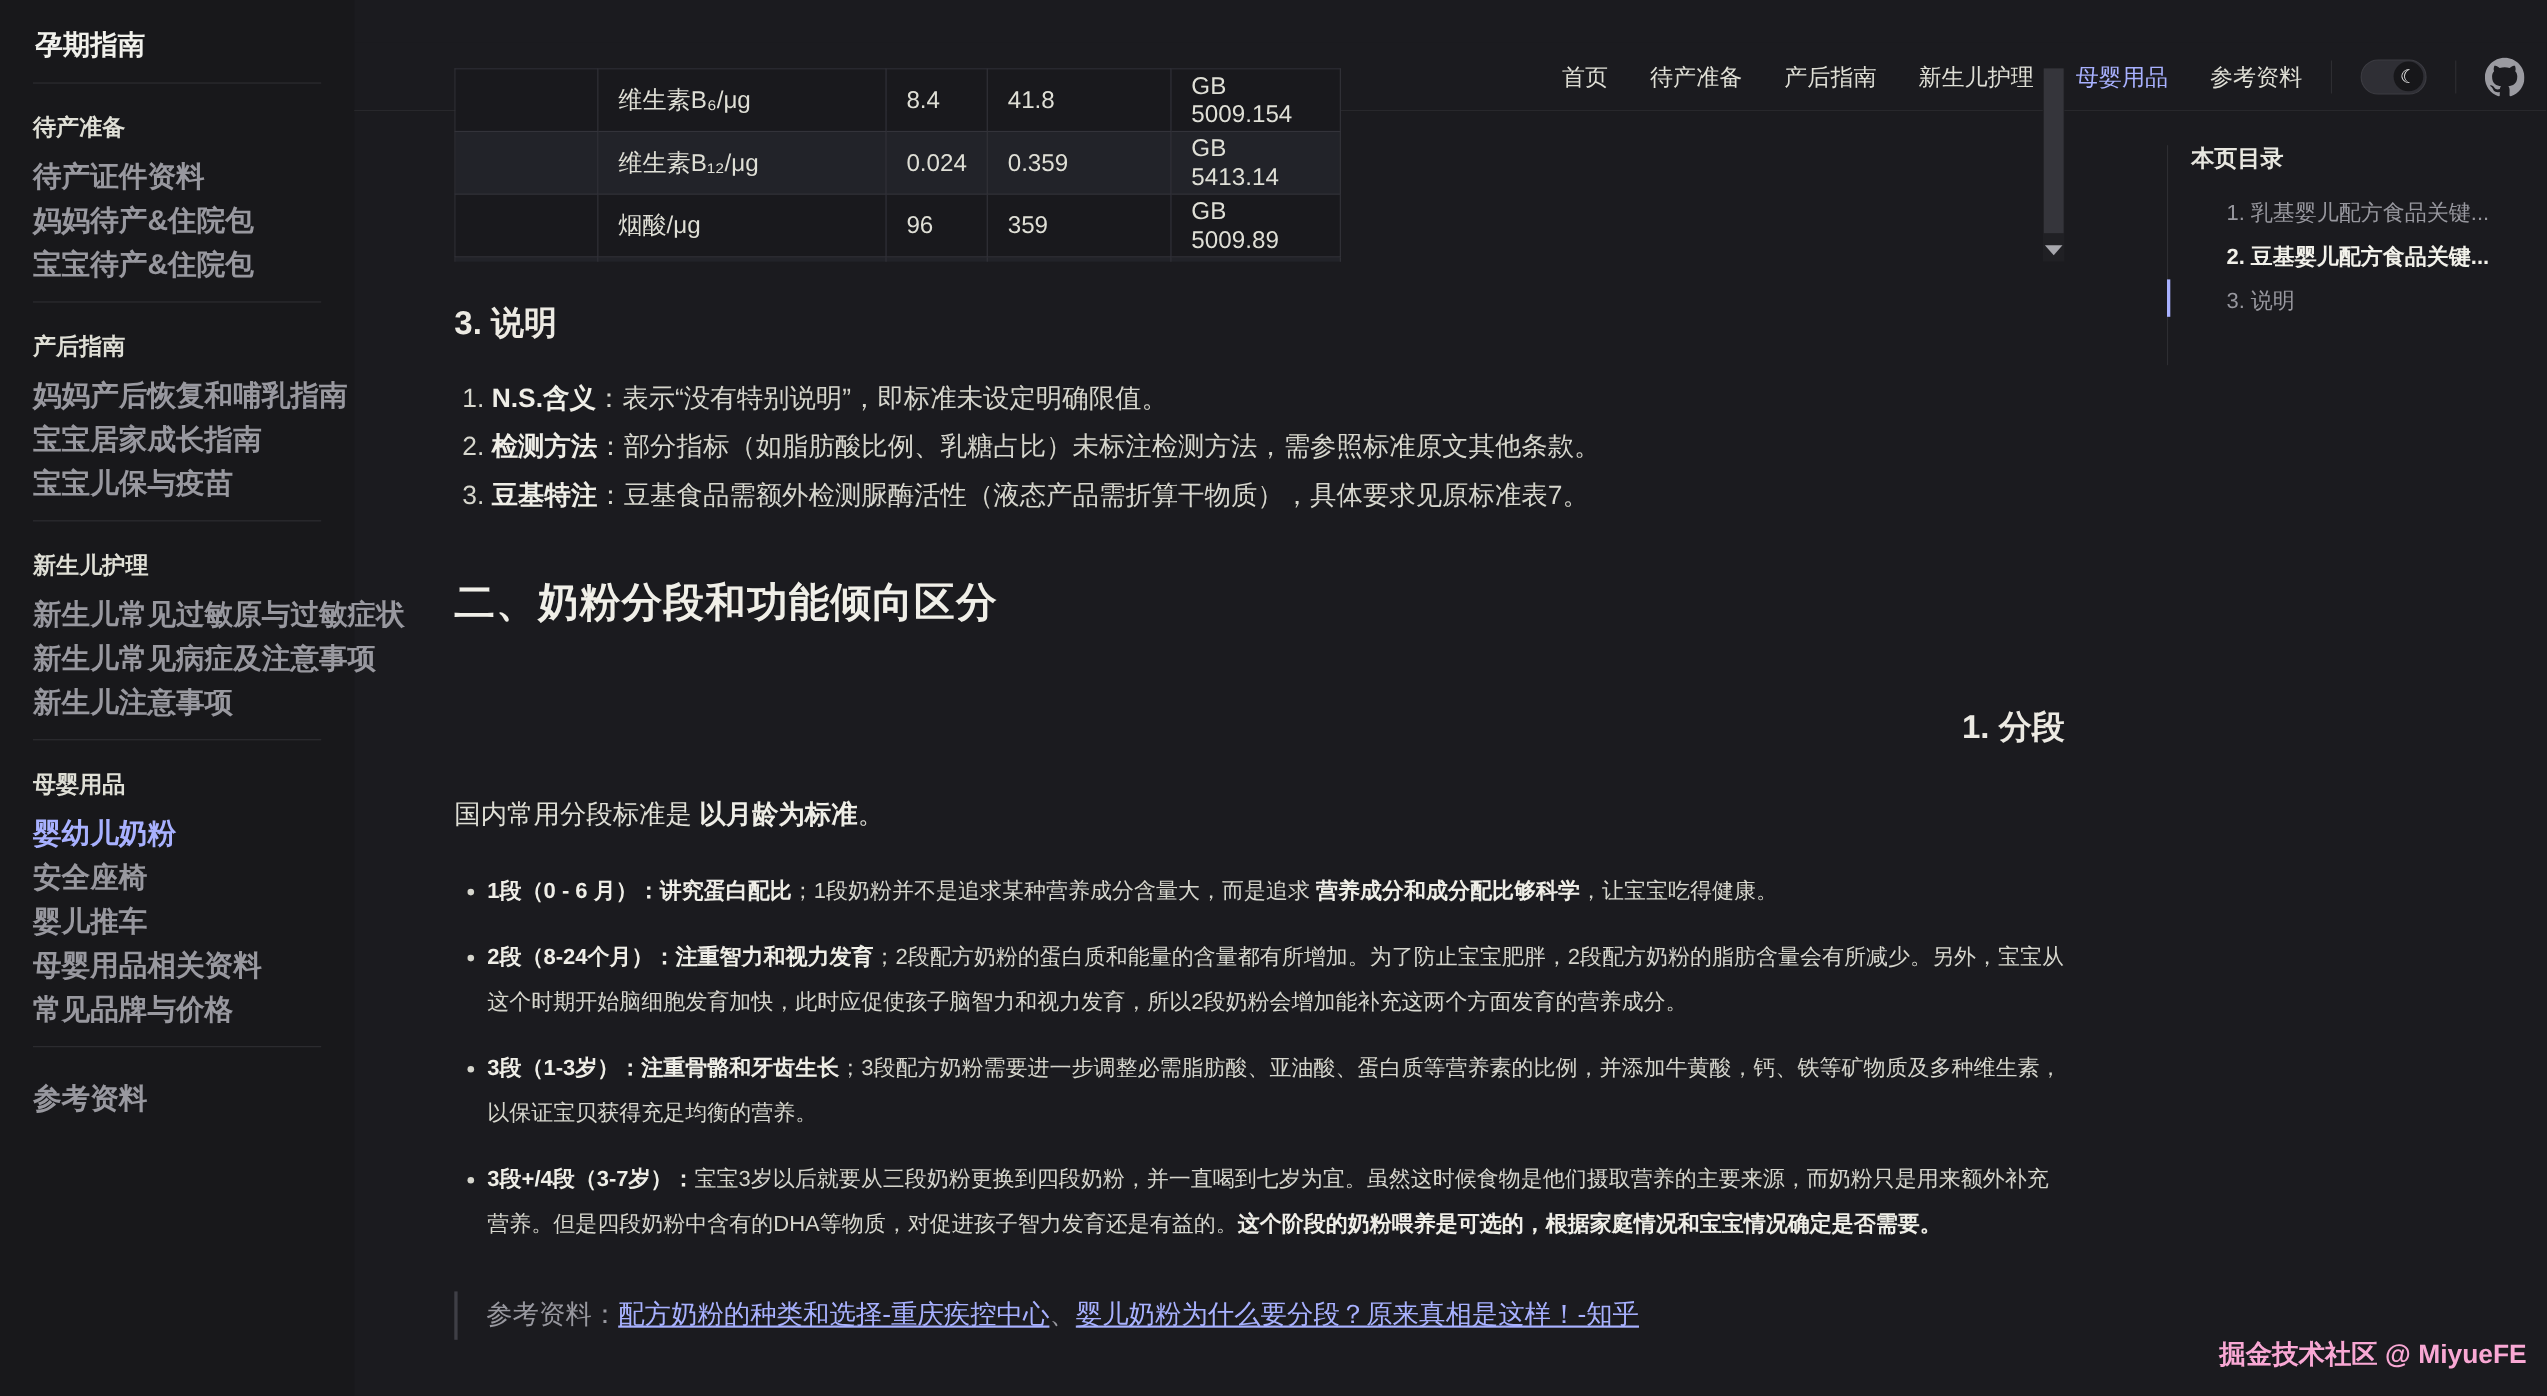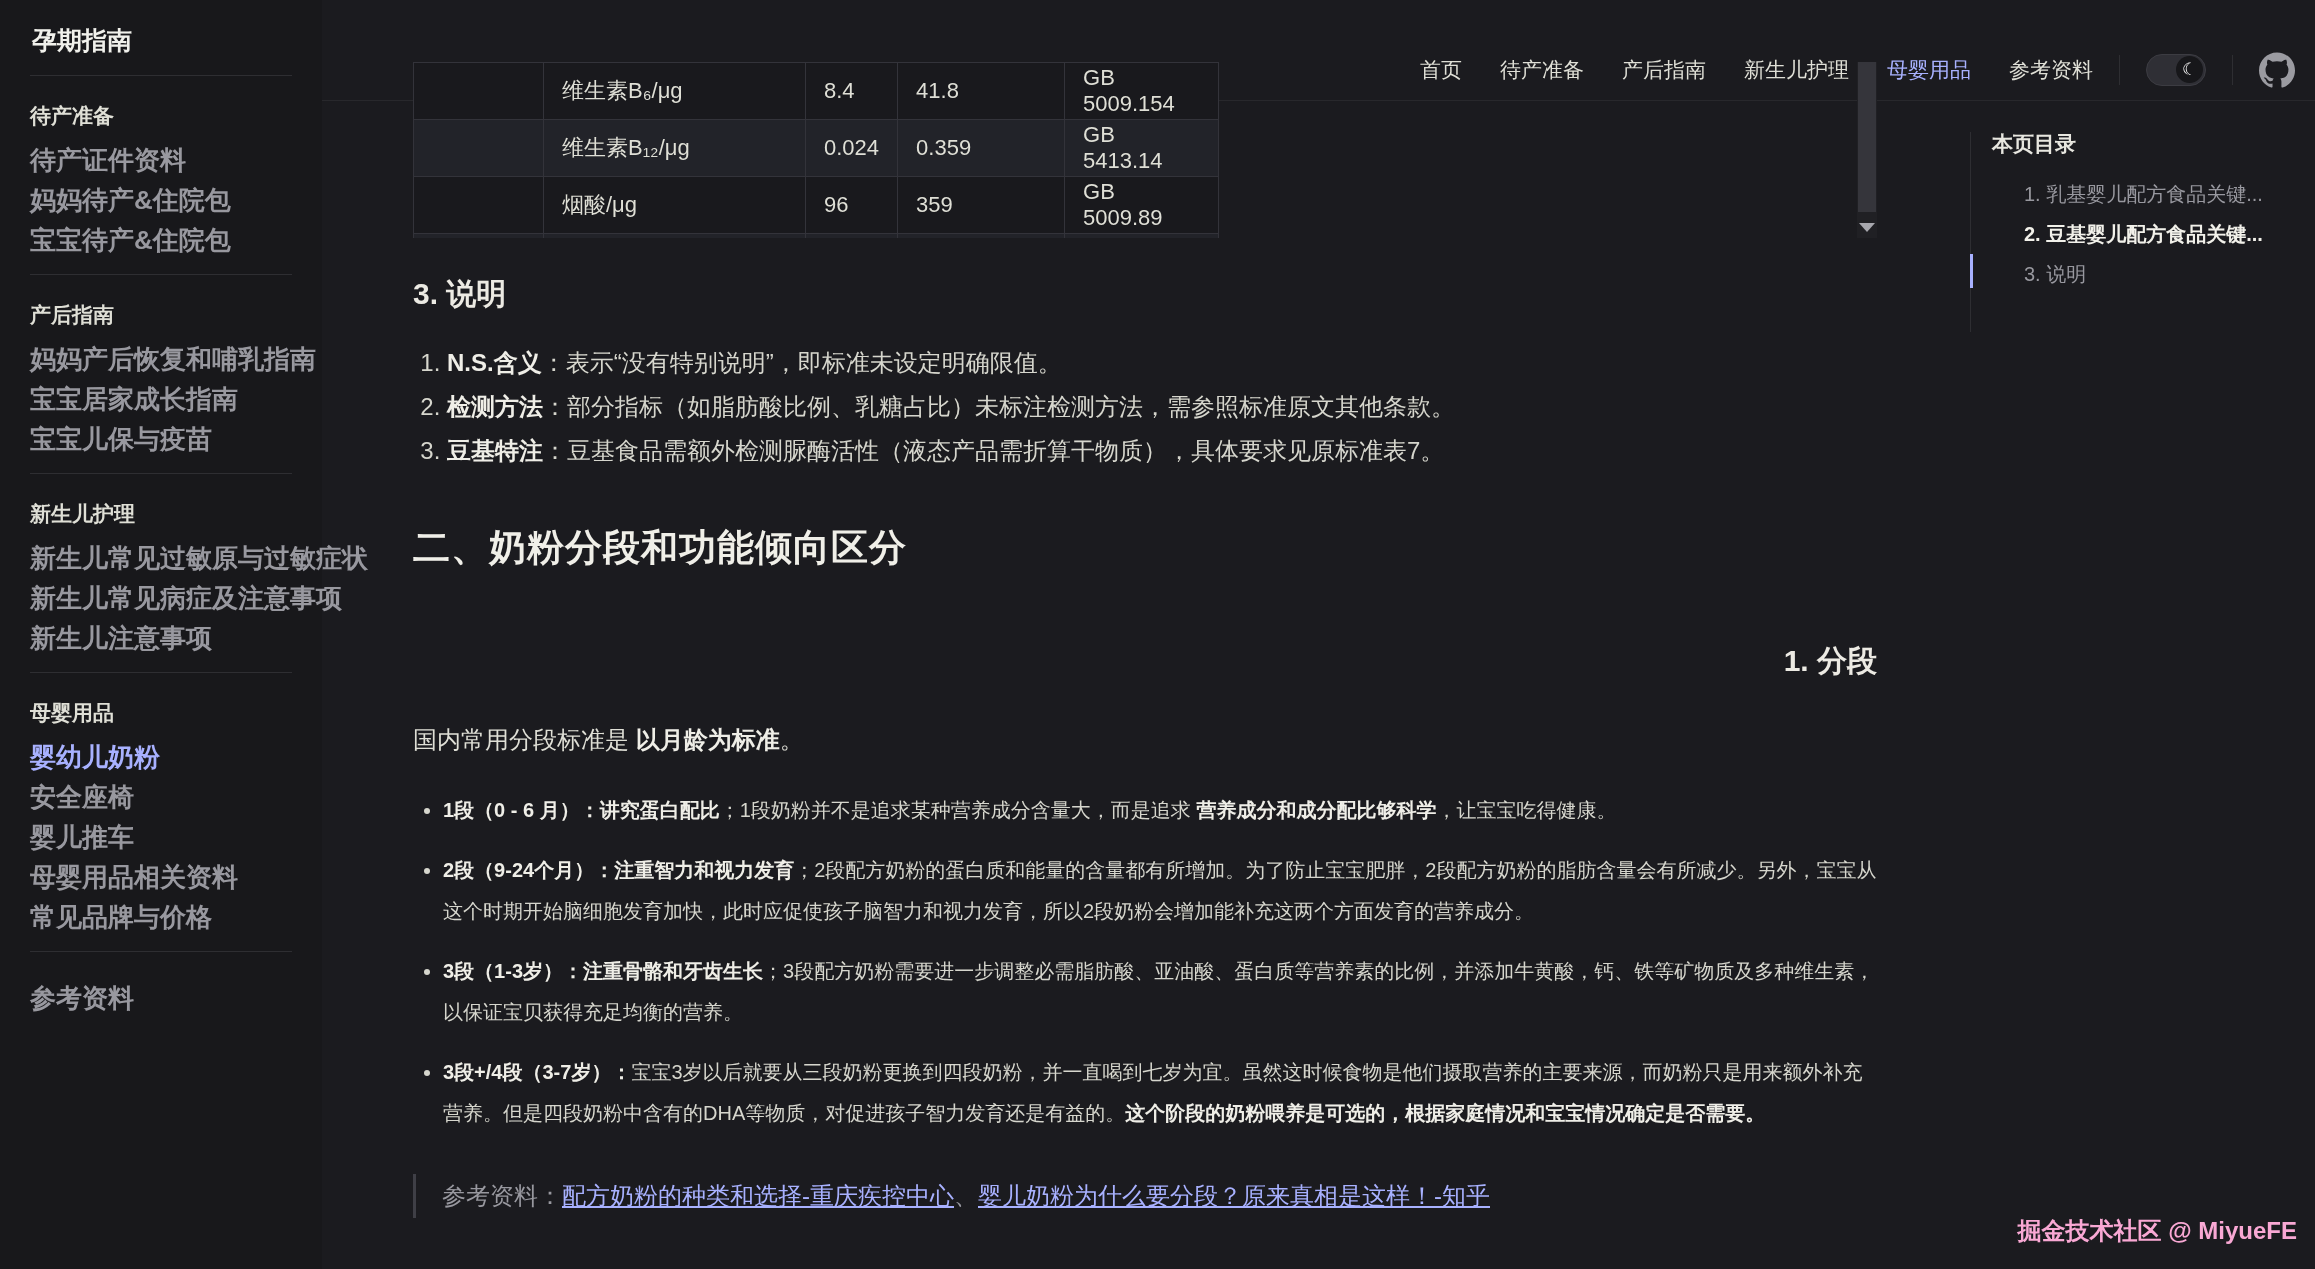--- a/index.html
+++ b/index.html
@@ -207,21 +207,21 @@
   <h3 class="h-fd">1. 分段</h3>
   <p class="intro">
     <span>国内常用分段标准是 </span><span class="b">以月龄为标准</span><span>。</span>
   </p>
 
   <ul class="stages">
     <li>
       <span class="b">1段（0 - 6 月）：讲究蛋白配比</span><span>；1段奶粉并不是追求某种营养成分含量大，而是追求 </span><span class="b">营养成分和成分配比够科学</span><span>，让宝宝吃得健康。</span>
     </li>
     <li>
-      <span class="b">2段（9-24个月）：注重智力和视力发育</span><span>；2段配方奶粉的蛋白质和能量的含量都有所增加。为了防止宝宝肥胖，2段配方奶粉的脂肪含量会有所减少。另外，宝宝从这个时期开始脑细胞发育加快，此时应促使孩子脑智力和视力发育，所以2段奶粉会增加能补充这两个方面发育的营养成分。</span>
+      <span class="b">2段（8-24个月）：注重智力和视力发育</span><span>；2段配方奶粉的蛋白质和能量的含量都有所增加。为了防止宝宝肥胖，2段配方奶粉的脂肪含量会有所减少。另外，宝宝从这个时期开始脑细胞发育加快，此时应促使孩子脑智力和视力发育，所以2段奶粉会增加能补充这两个方面发育的营养成分。</span>
     </li>
     <li>
       <span class="b">3段（1-3岁）：注重骨骼和牙齿生长</span><span>；3段配方奶粉需要进一步调整必需脂肪酸、亚油酸、蛋白质等营养素的比例，并添加牛黄酸，钙、铁等矿物质及多种维生素，以保证宝贝获得充足均衡的营养。</span>
     </li>
     <li>
       <span class="b">3段+/4段（3-7岁）：</span><span>宝宝3岁以后就要从三段奶粉更换到四段奶粉，并一直喝到七岁为宜。虽然这时候食物是他们摄取营养的主要来源，而奶粉只是用来额外补充营养。但是四段奶粉中含有的DHA等物质，对促进孩子智力发育还是有益的。</span><span class="b">这个阶段的奶粉喂养是可选的，根据家庭情况和宝宝情况确定是否需要。</span>
     </li>
   </ul>
 
   <blockquote class="refs">

